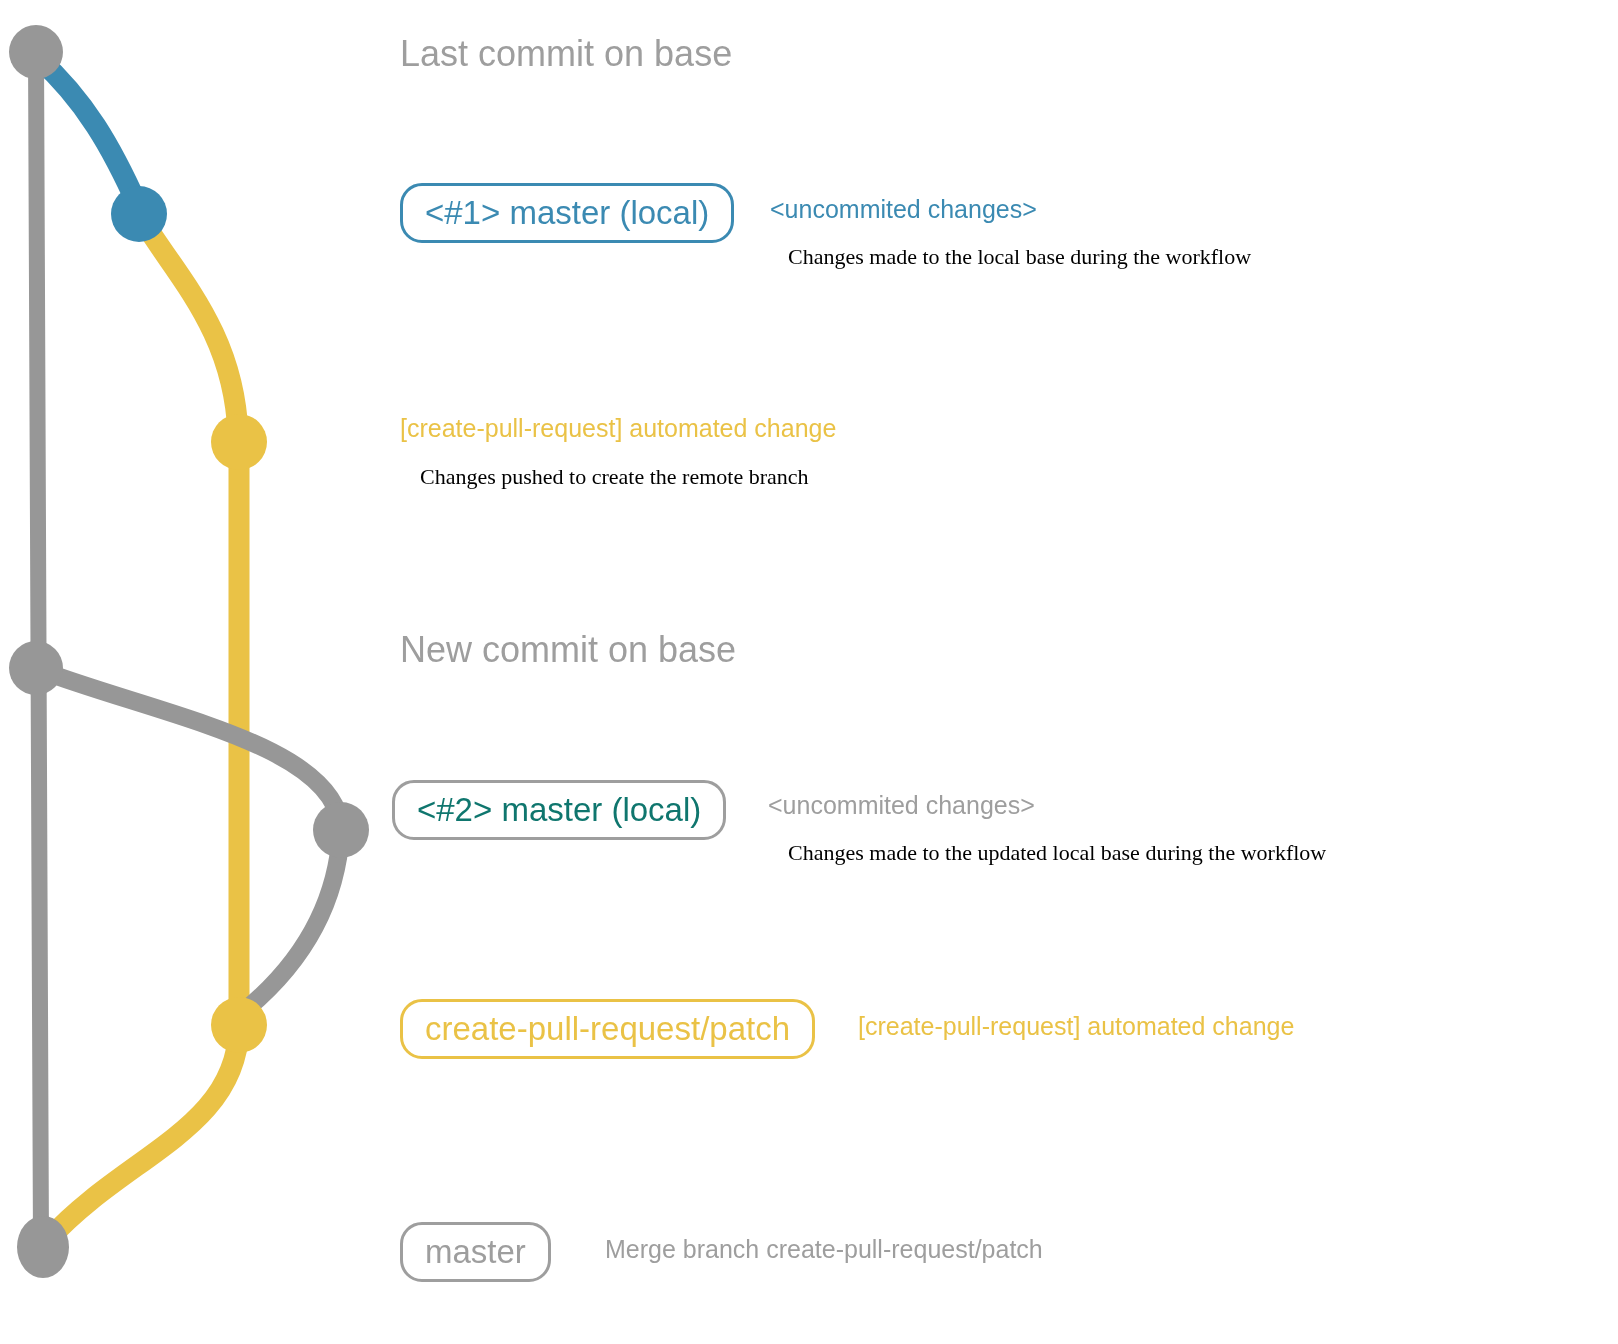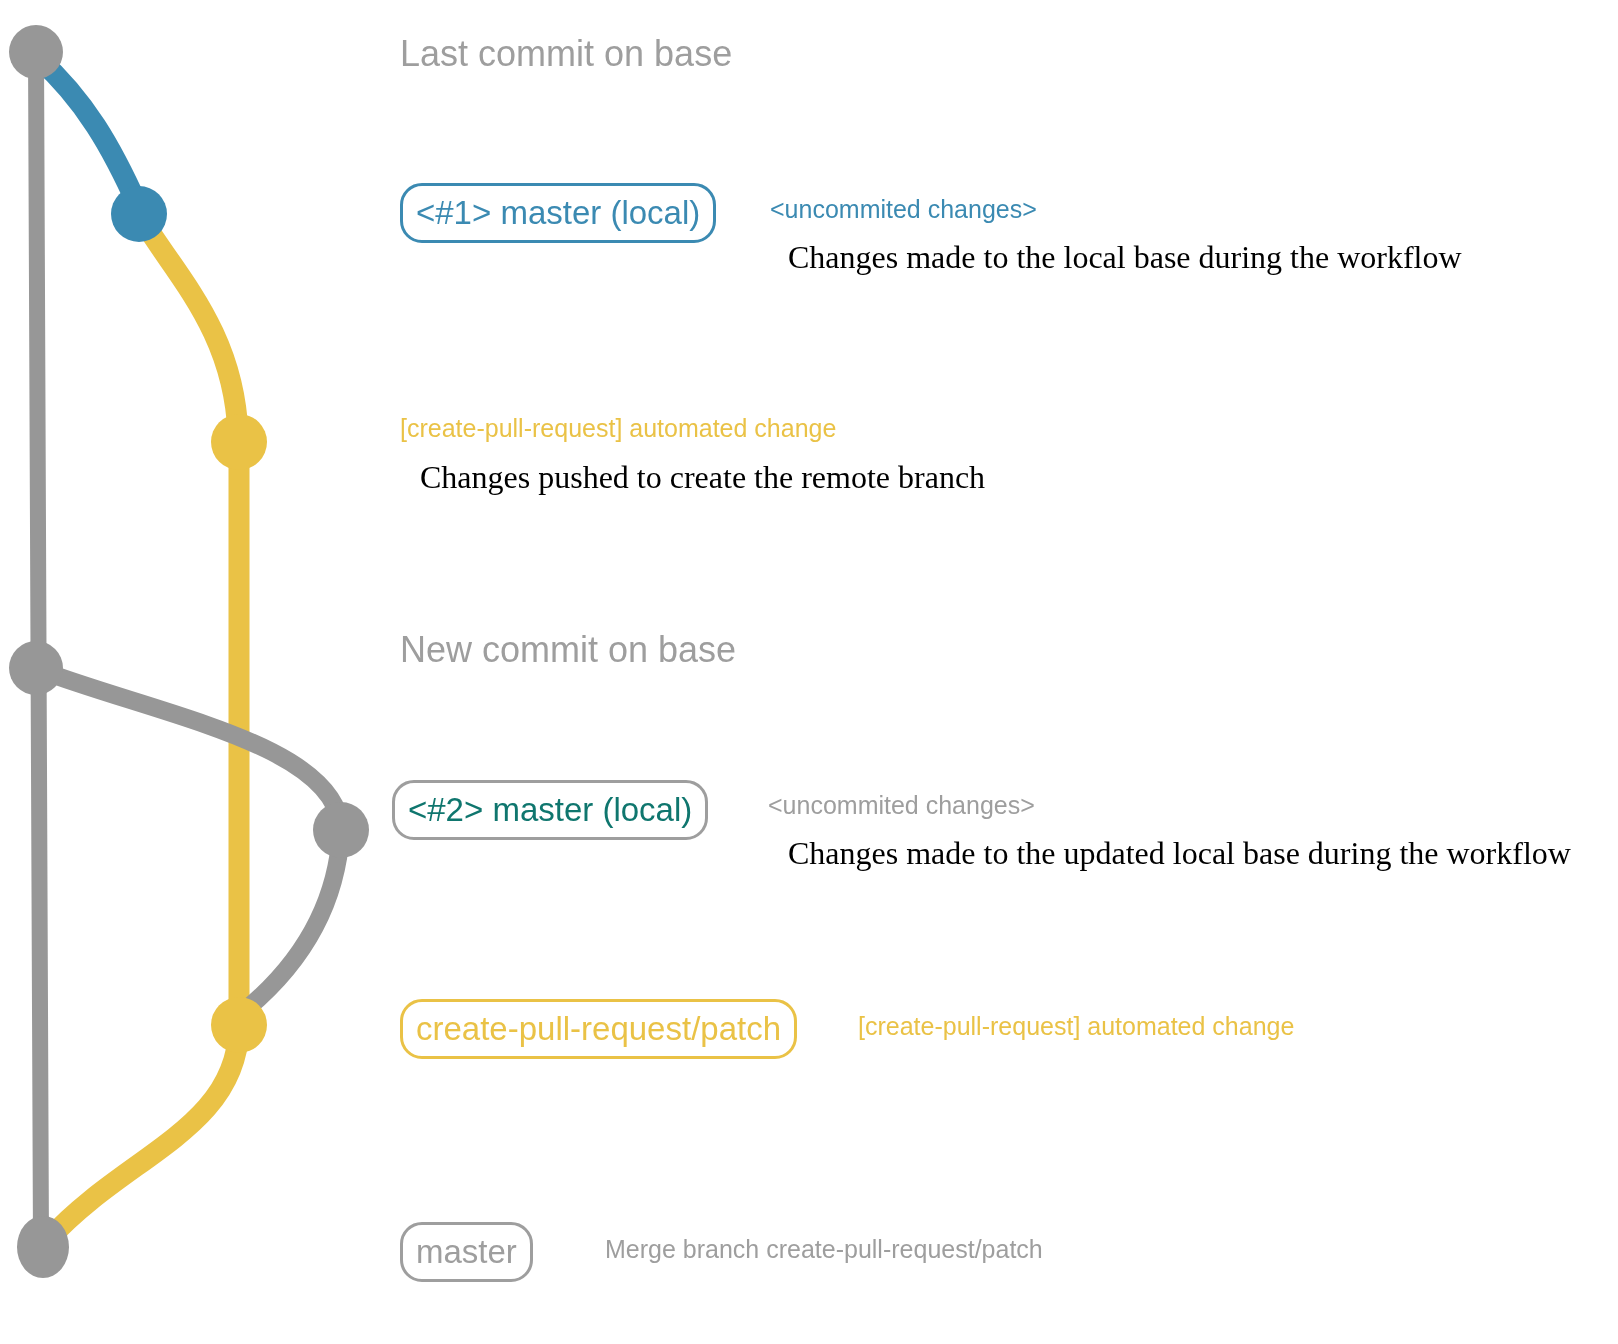--- a/index.html
+++ b/index.html
@@ -10,30 +10,30 @@
     overflow: hidden;
     font-family: "Liberation Sans", sans-serif;
   }
   #stage { position: absolute; inset: 0; width: 1618px; height: 1171px; text-decoration: underline; }
   #graph-svg { position: absolute; left: 0; top: 0; }
   .txt { position: absolute; white-space: nowrap; }
   .sans-header { font-size: 36px; line-height: 44px; }
   .annotation  { font-size: 25px; line-height: 40px; }
   .desc {
     font-family: "Liberation Serif", serif;
-    font-size: 32px; line-height: 36px;
+    font-size: 22px; line-height: 36px;
     color: #000000;
   }
   .badge {
     position: absolute;
     display: inline-block;
     box-sizing: border-box;
     border: 3px solid;
     border-radius: 22px;
-    padding: 9px 13px;
+    padding: 9px 22px;
     font-size: 33px;
     line-height: 36px;
     background: #ffffff;
   }
 </style>
 </head>
 <body>
 
 <div id="stage">
 

